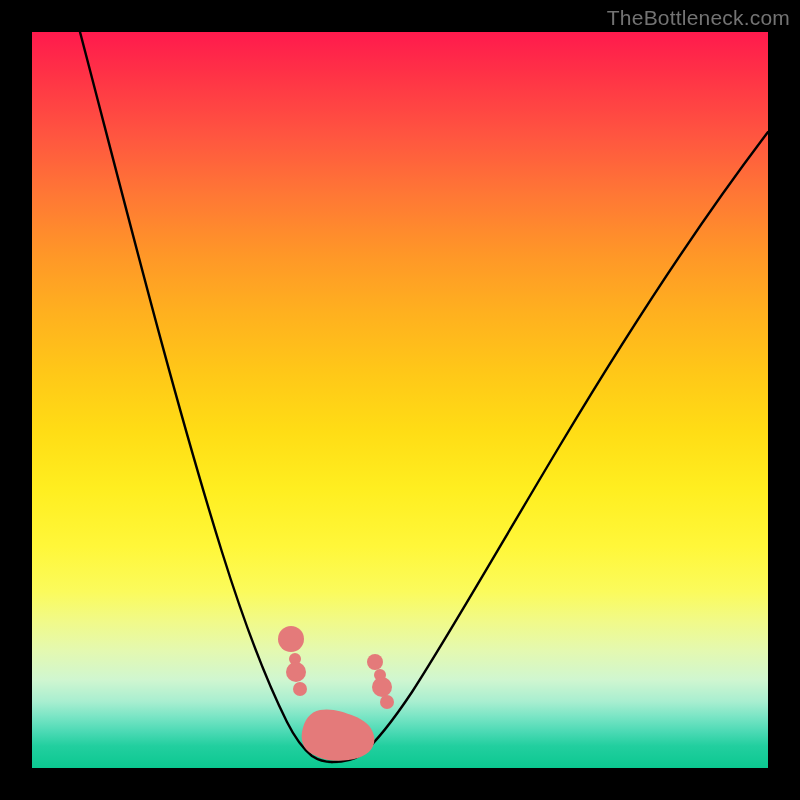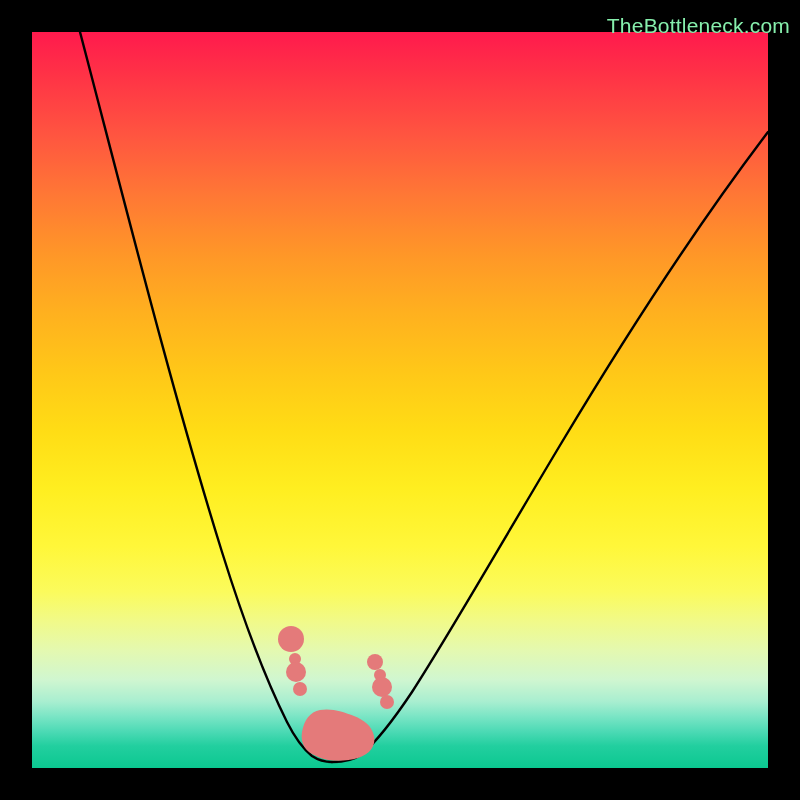--- a/index.html
+++ b/index.html
@@ -31,22 +31,22 @@
       #e4f9b0 84%,
       #d0f6d0 88%,
       #a8eed0 91%,
       #7ae5c5 93%,
       #4ddab5 95%,
       #22cf9f 97%,
       #0bc890 100%);
   }
   .watermark {
     position: absolute;
-    top: 14px; right: 10px;
-    color: #86efac;
+    top: 6px; right: 10px;
+    color: #737373;
     font-size: 21px;
     font-weight: 500;
     letter-spacing: 0.2px;
     z-index: 5;
   }
   svg.curve {
     position: absolute;
     left: 0; top: 0;
     width: 736px; height: 736px;
     pointer-events: none;

